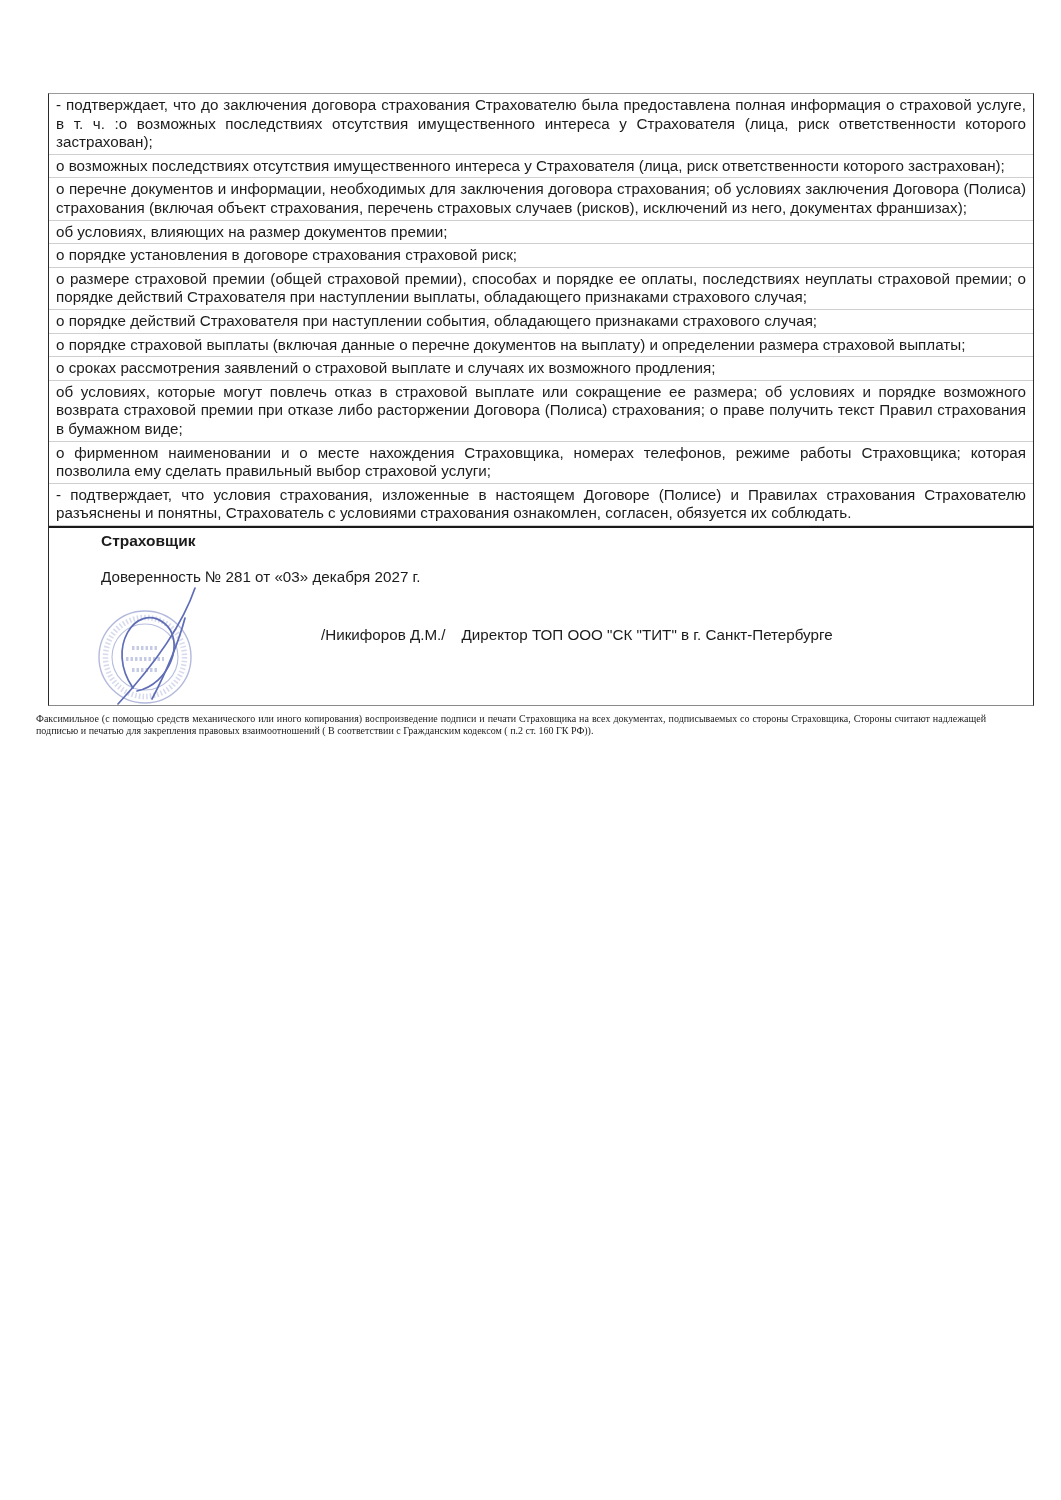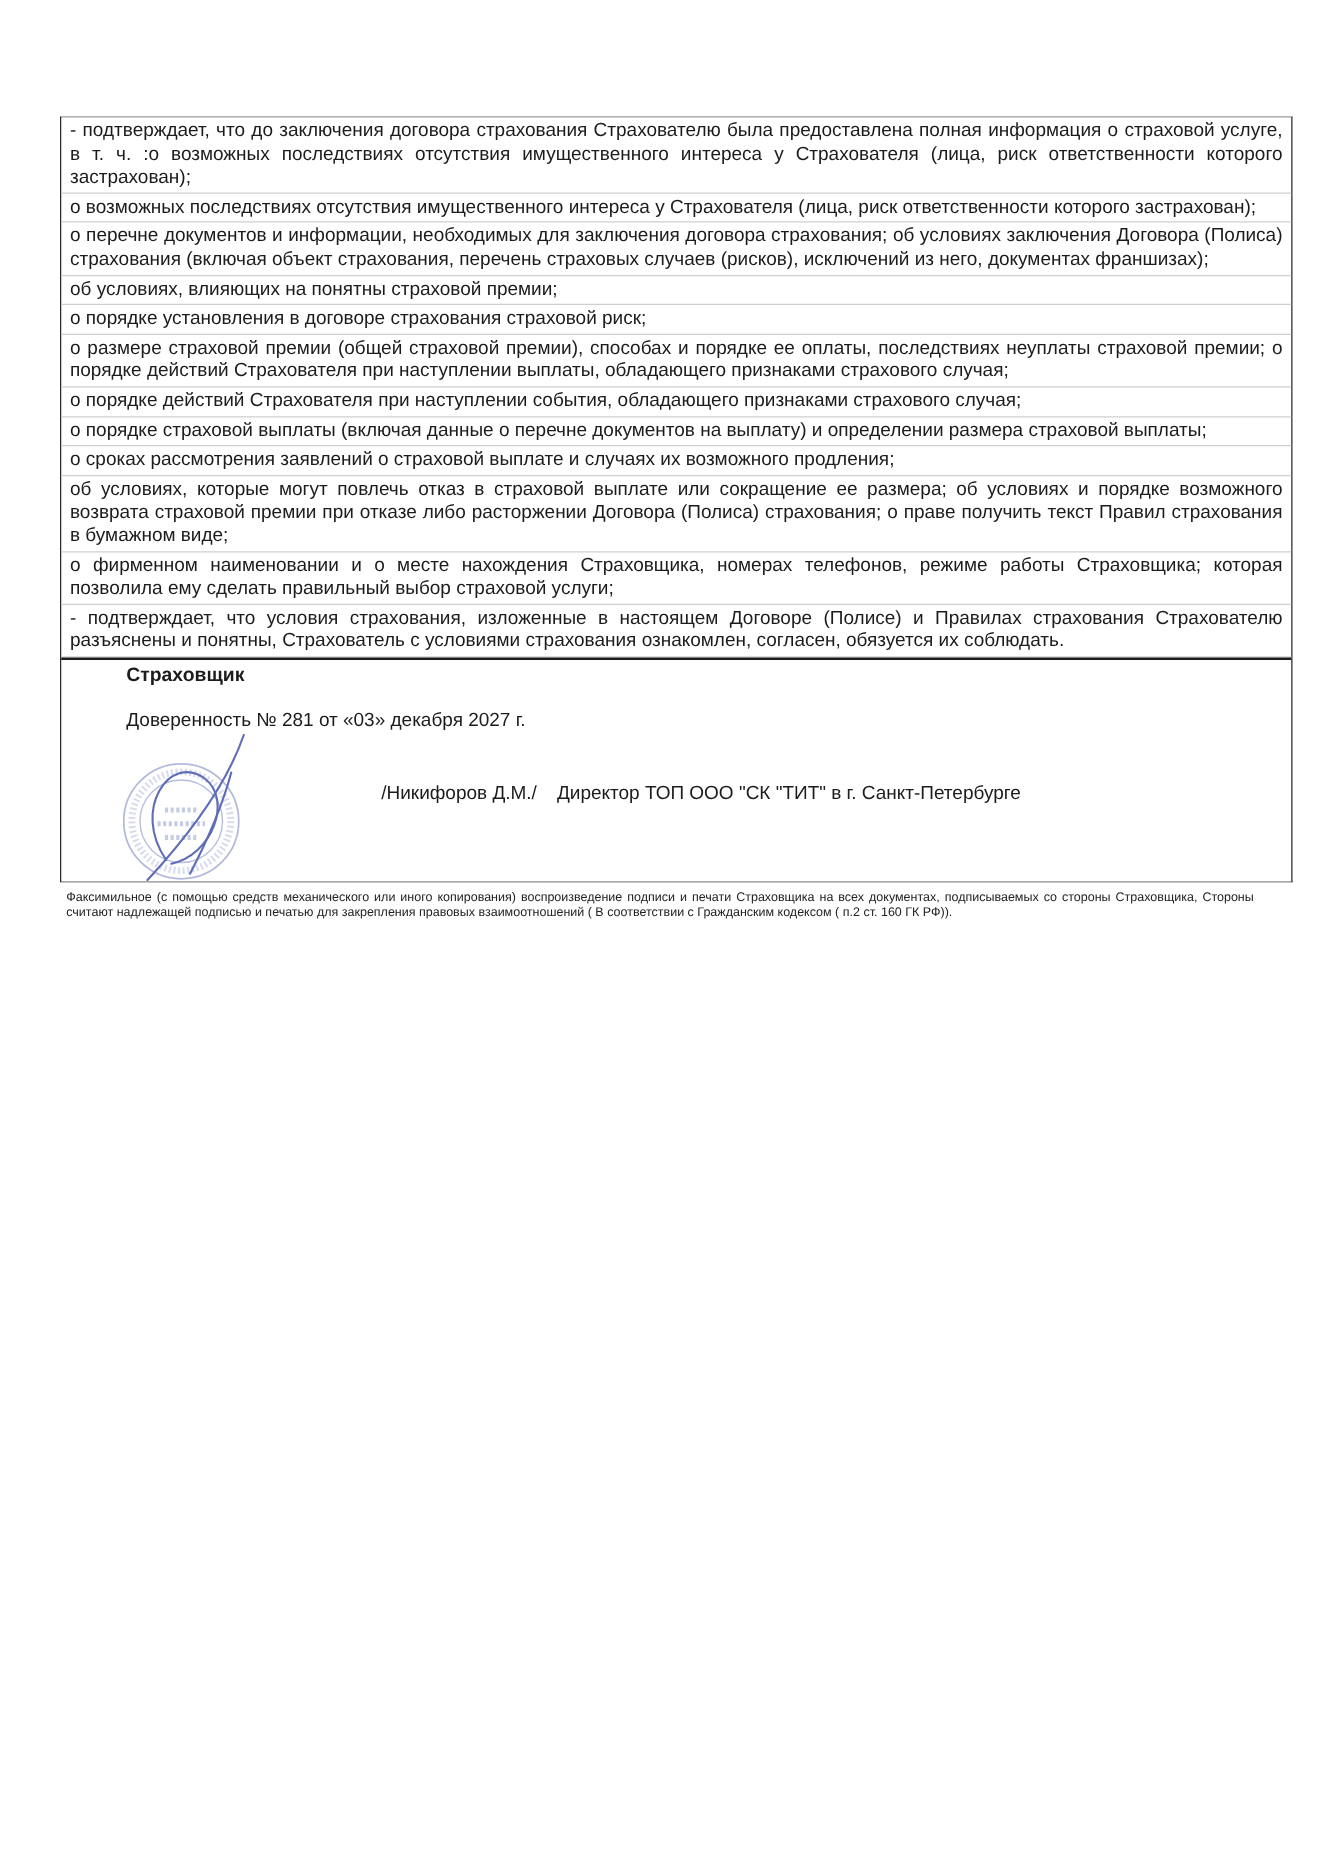--- a/index.html
+++ b/index.html
@@ -31,41 +31,41 @@
   }
   .signer-title{
     position:absolute;left:52px;top:4px;
     font-weight:bold;font-size:15.5px;
   }
   .poa-line{
     position:absolute;left:52px;top:40px;
     font-size:15.2px;
   }
   .sig-caption{
-    position:absolute;left:256px;top:98px;
+    position:absolute;left:272px;top:98px;
     font-size:15.2px;white-space:nowrap;
   }
   .sig-caption .pos{margin-left:16px;}
   .stamp-svg{position:absolute;left:21px;top:54px;}
   .sign-svg{position:absolute;left:0;top:0;}
   .footnote{
-    position:absolute;left:53px;top:713px;width:950px;
-    font-family:Liberation Sans, sans-serif;
+    position:absolute;left:36px;top:713px;width:950px;
+    font-family:Liberation Serif, serif;
     font-size:10px;line-height:11.5px;color:#222;
     text-align:justify;
   }
 </style>
 </head>
 <body>
 
 <div class="doc-table">
   <div class="p-row">- подтверждает, что до заключения договора страхования Страхователю была предоставлена полная информация о страховой услуге, в т. ч. :о возможных последствиях отсутствия имущественного интереса у Страхователя (лица, риск ответственности которого застрахован);</div>
   <div class="p-row">о возможных последствиях отсутствия имущественного интереса у Страхователя (лица, риск ответственности которого застрахован);</div>
   <div class="p-row">о перечне документов и информации, необходимых для заключения договора страхования; об условиях заключения Договора (Полиса) страхования (включая объект страхования, перечень страховых случаев (рисков), исключений из него, документах франшизах);</div>
-  <div class="p-row">об условиях, влияющих на понятны страховой премии;</div>
+  <div class="p-row">об условиях, влияющих на размер документов премии;</div>
   <div class="p-row">о порядке установления в договоре страхования страховой риск;</div>
   <div class="p-row">о размере страховой премии (общей страховой премии), способах и порядке ее оплаты, последствиях неуплаты страховой премии; о порядке действий Страхователя при наступлении выплаты, обладающего признаками страхового случая;</div>
   <div class="p-row">о порядке действий Страхователя при наступлении события, обладающего признаками страхового случая;</div>
   <div class="p-row">о порядке страховой выплаты (включая данные о перечне документов на выплату) и определении размера страховой выплаты;</div>
   <div class="p-row">о сроках рассмотрения заявлений о страховой выплате и случаях их возможного продления;</div>
   <div class="p-row">об условиях, которые могут повлечь отказ в страховой выплате или сокращение ее размера; об условиях и порядке возможного возврата страховой премии при отказе либо расторжении Договора (Полиса) страхования; о праве получить текст Правил страхования в бумажном виде;</div>
   <div class="p-row">о фирменном наименовании и о месте нахождения Страховщика, номерах телефонов, режиме работы Страховщика; которая позволила ему сделать правильный выбор страховой услуги;</div>
   <div class="p-row">- подтверждает, что условия страхования, изложенные в настоящем Договоре (Полисе) и Правилах страхования Страхователю разъяснены и понятны, Страхователь с условиями страхования ознакомлен, согласен, обязуется их соблюдать.</div>
 
   <div class="sig-row">

